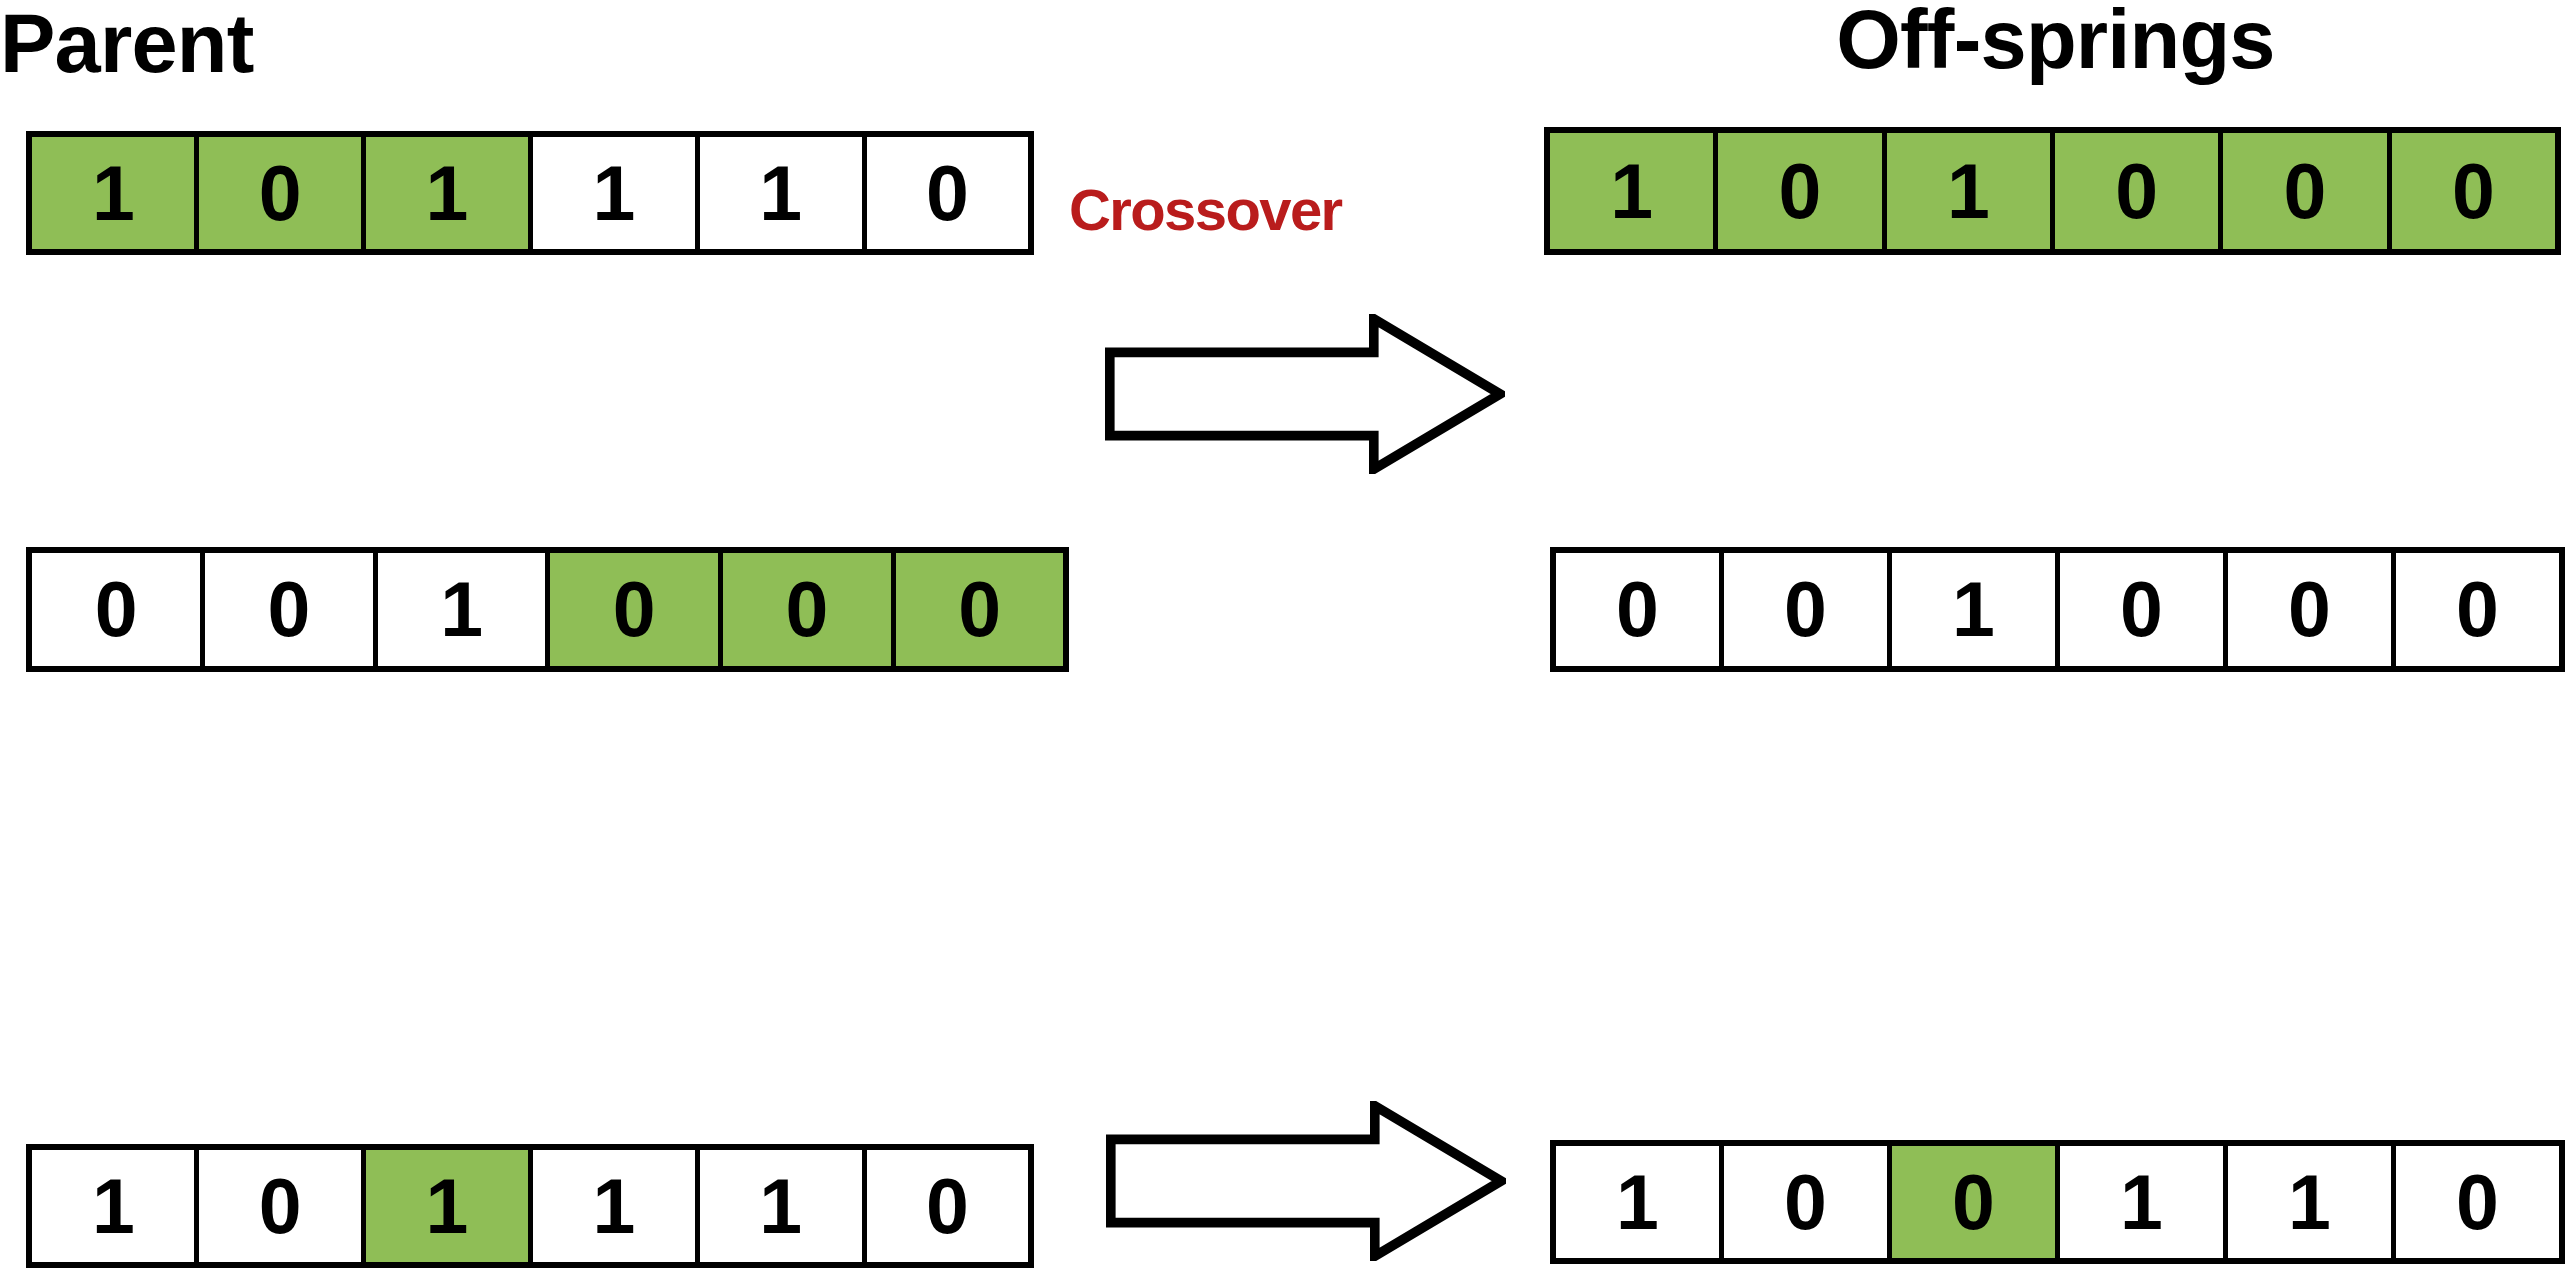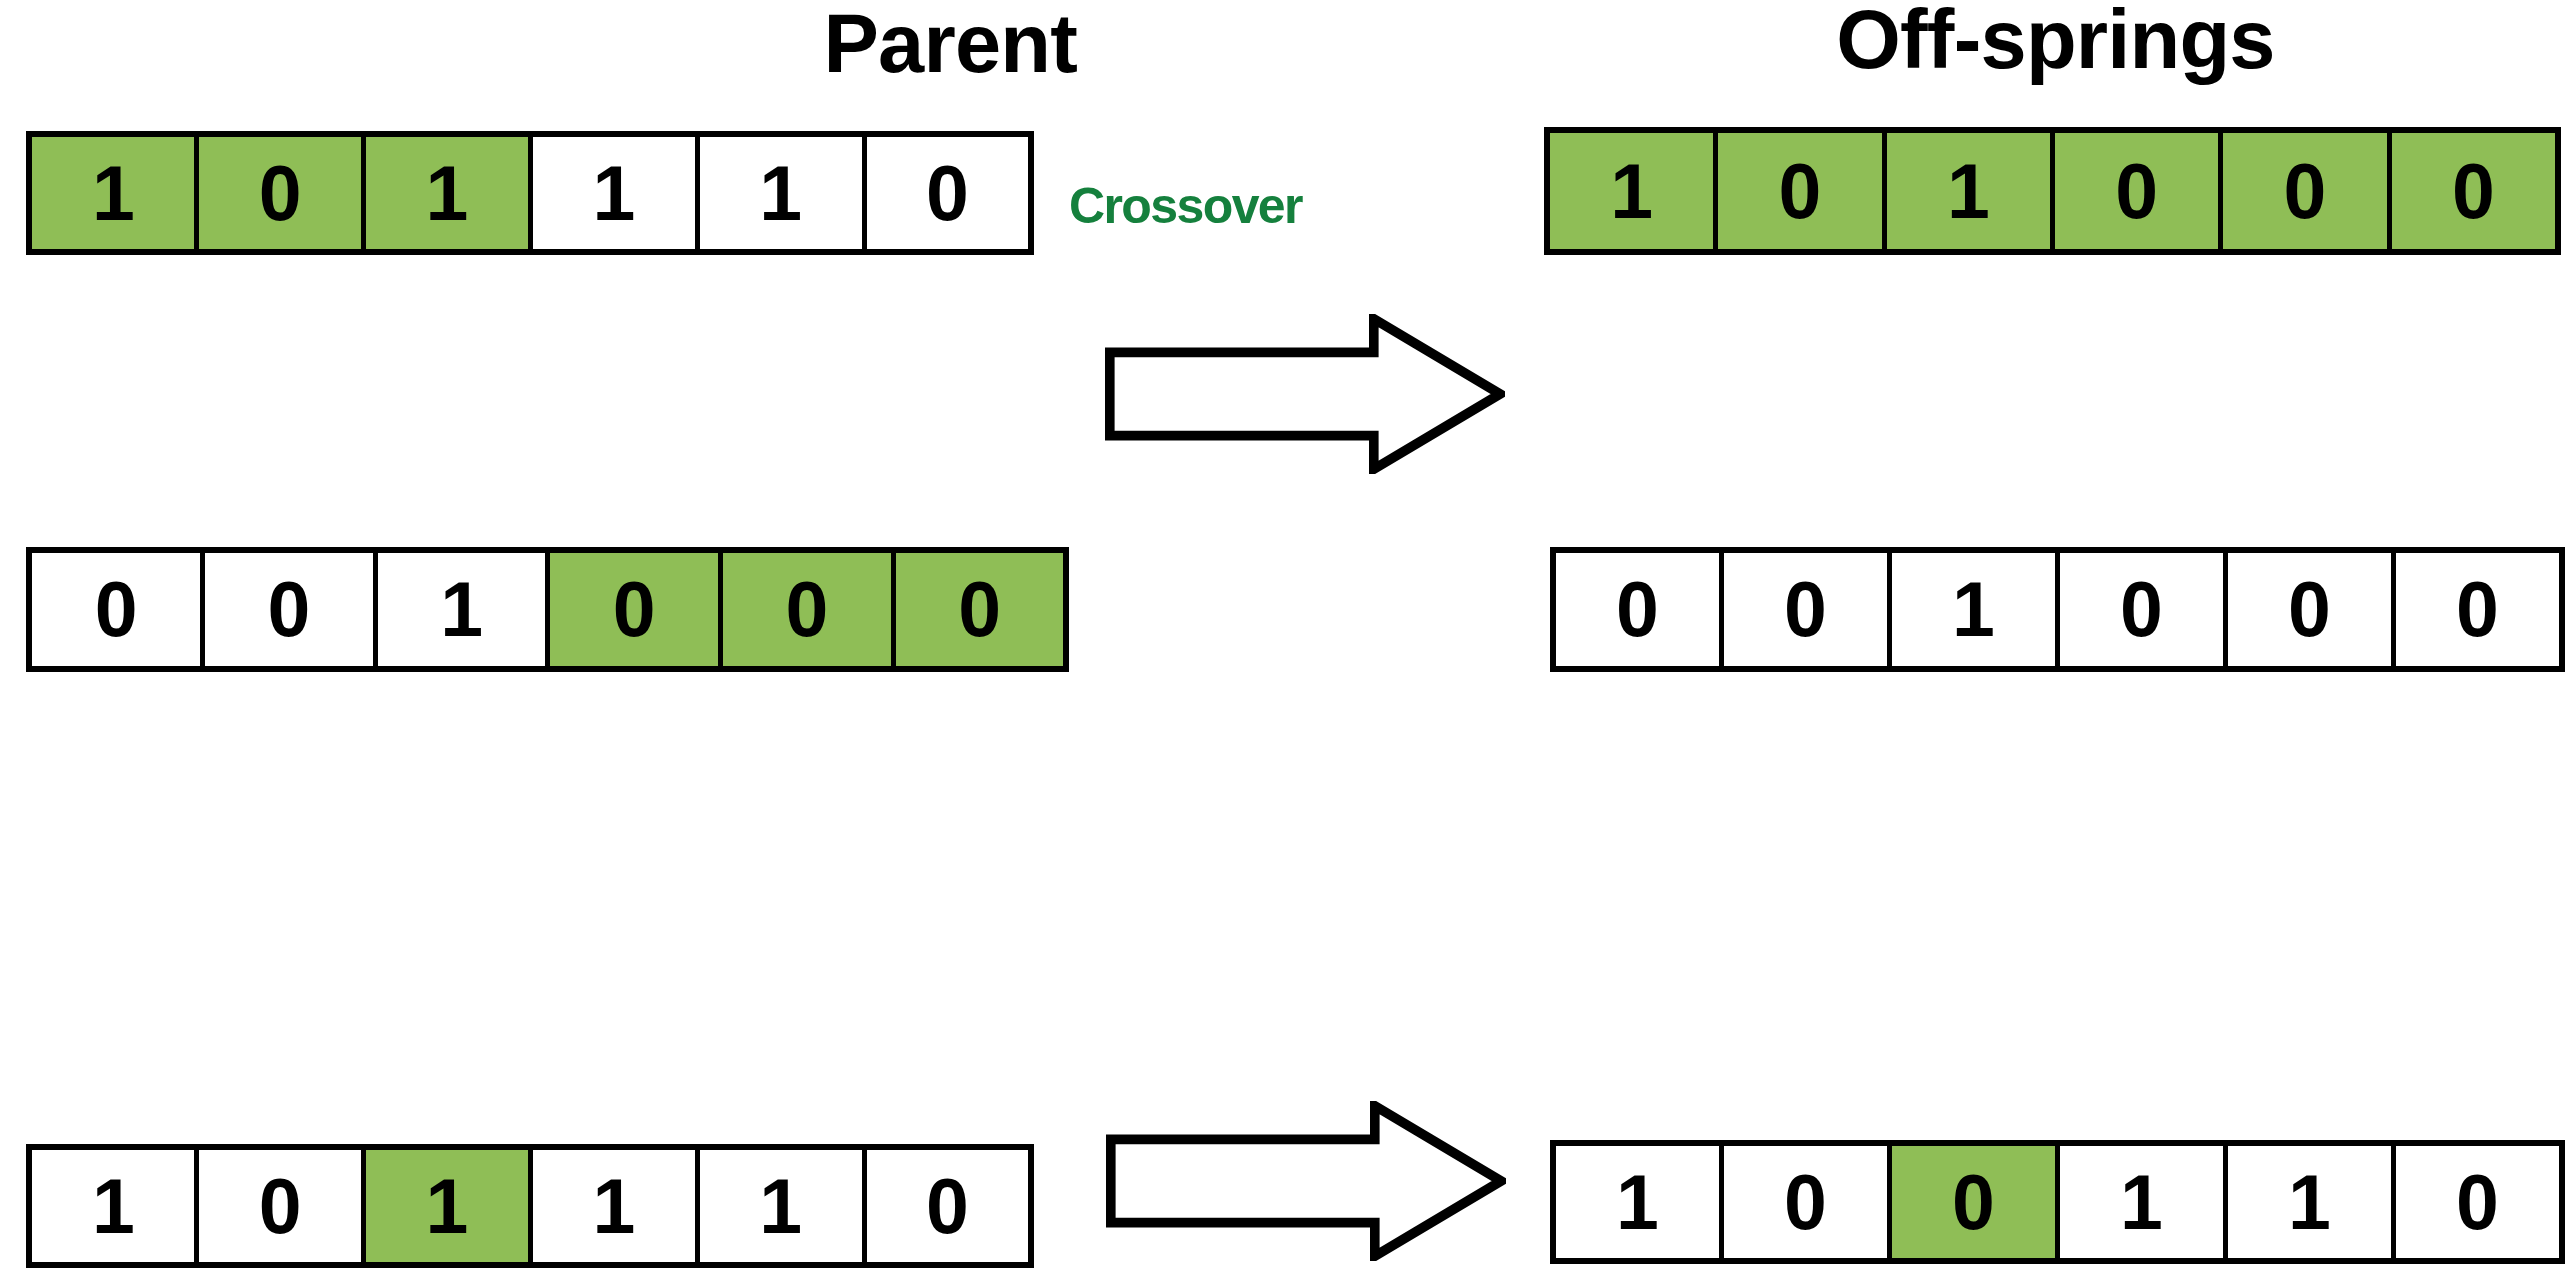--- a/index.html
+++ b/index.html
@@ -23,44 +23,44 @@
   .title {
     position: absolute;
     font-family: "Liberation Sans", sans-serif;
     font-weight: bold;
     color: #000000;
     white-space: nowrap;
     letter-spacing: -0.8px;
     line-height: 1;
   }
   #title-parent {
-    left: 16px;
+    left: 0;
     top: 1.6px;
     width: 1061px;
-    text-align: right;
+    text-align: left;
     font-size: 83px;
   }
   #title-offsprings {
     left: 1545px;
     top: -1.6px;
     width: 1021px;
     text-align: center;
     font-size: 83px;
   }
 
   
   .op-label {
     position: absolute;
     font-family: "Liberation Sans", sans-serif;
     font-weight: bold;
-    color: #15803d;
+    color: #b91c1c;
     white-space: nowrap;
     letter-spacing: -1.6px;
     line-height: 1;
-    font-size: 50px;
+    font-size: 58px;
   }
   #label-crossover {
     left: 1069px;
     top: 181px;
   }
   #label-mutation {
     left: 1071px;
     top: 985px;
   }
 

